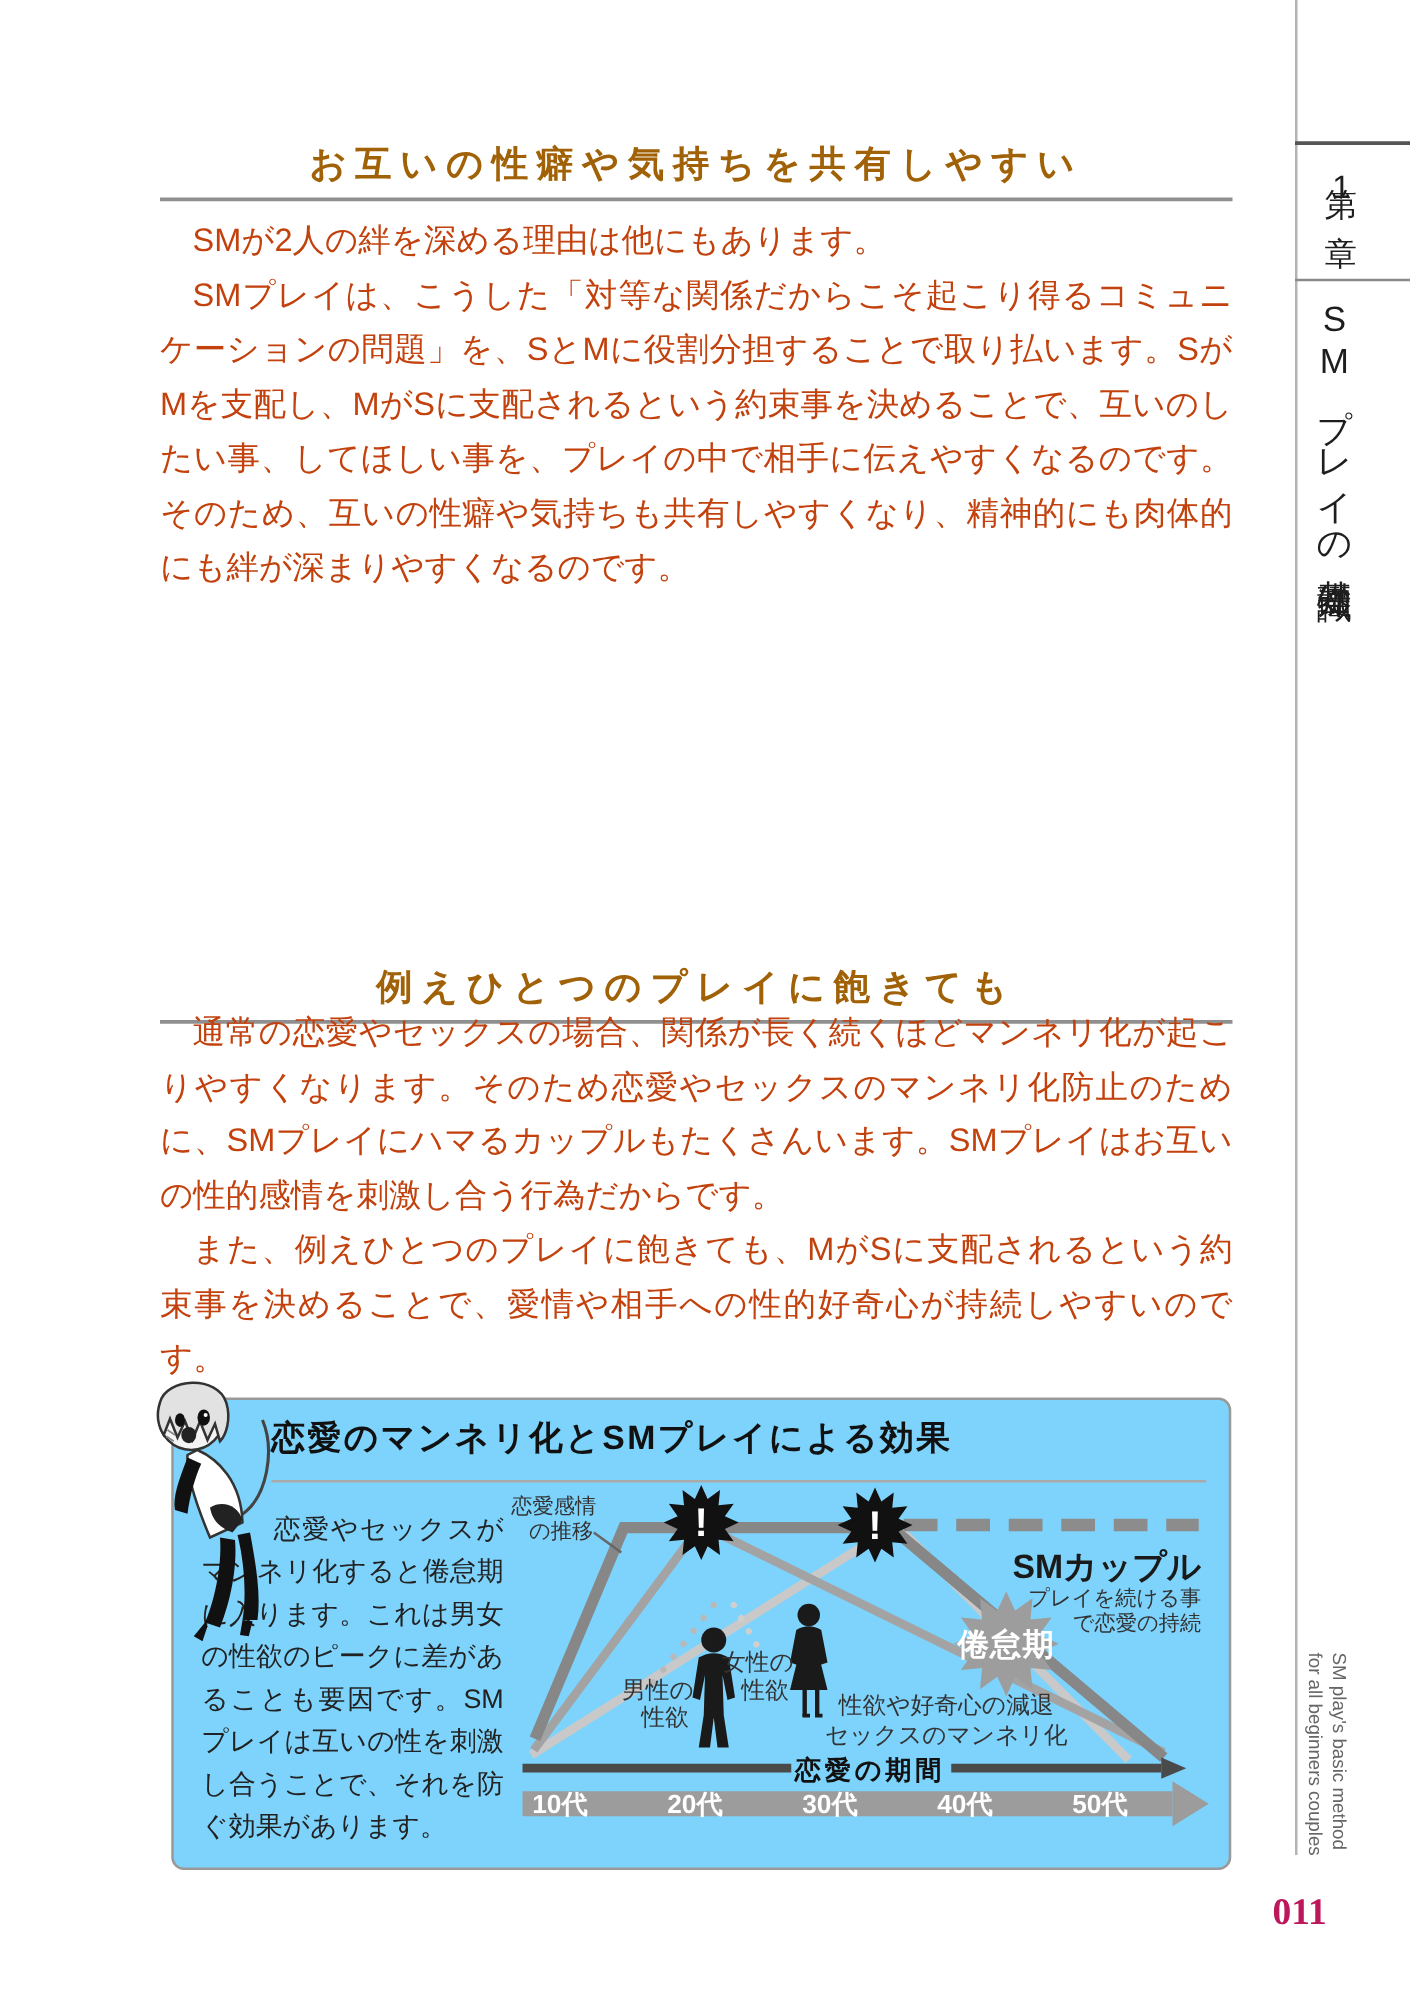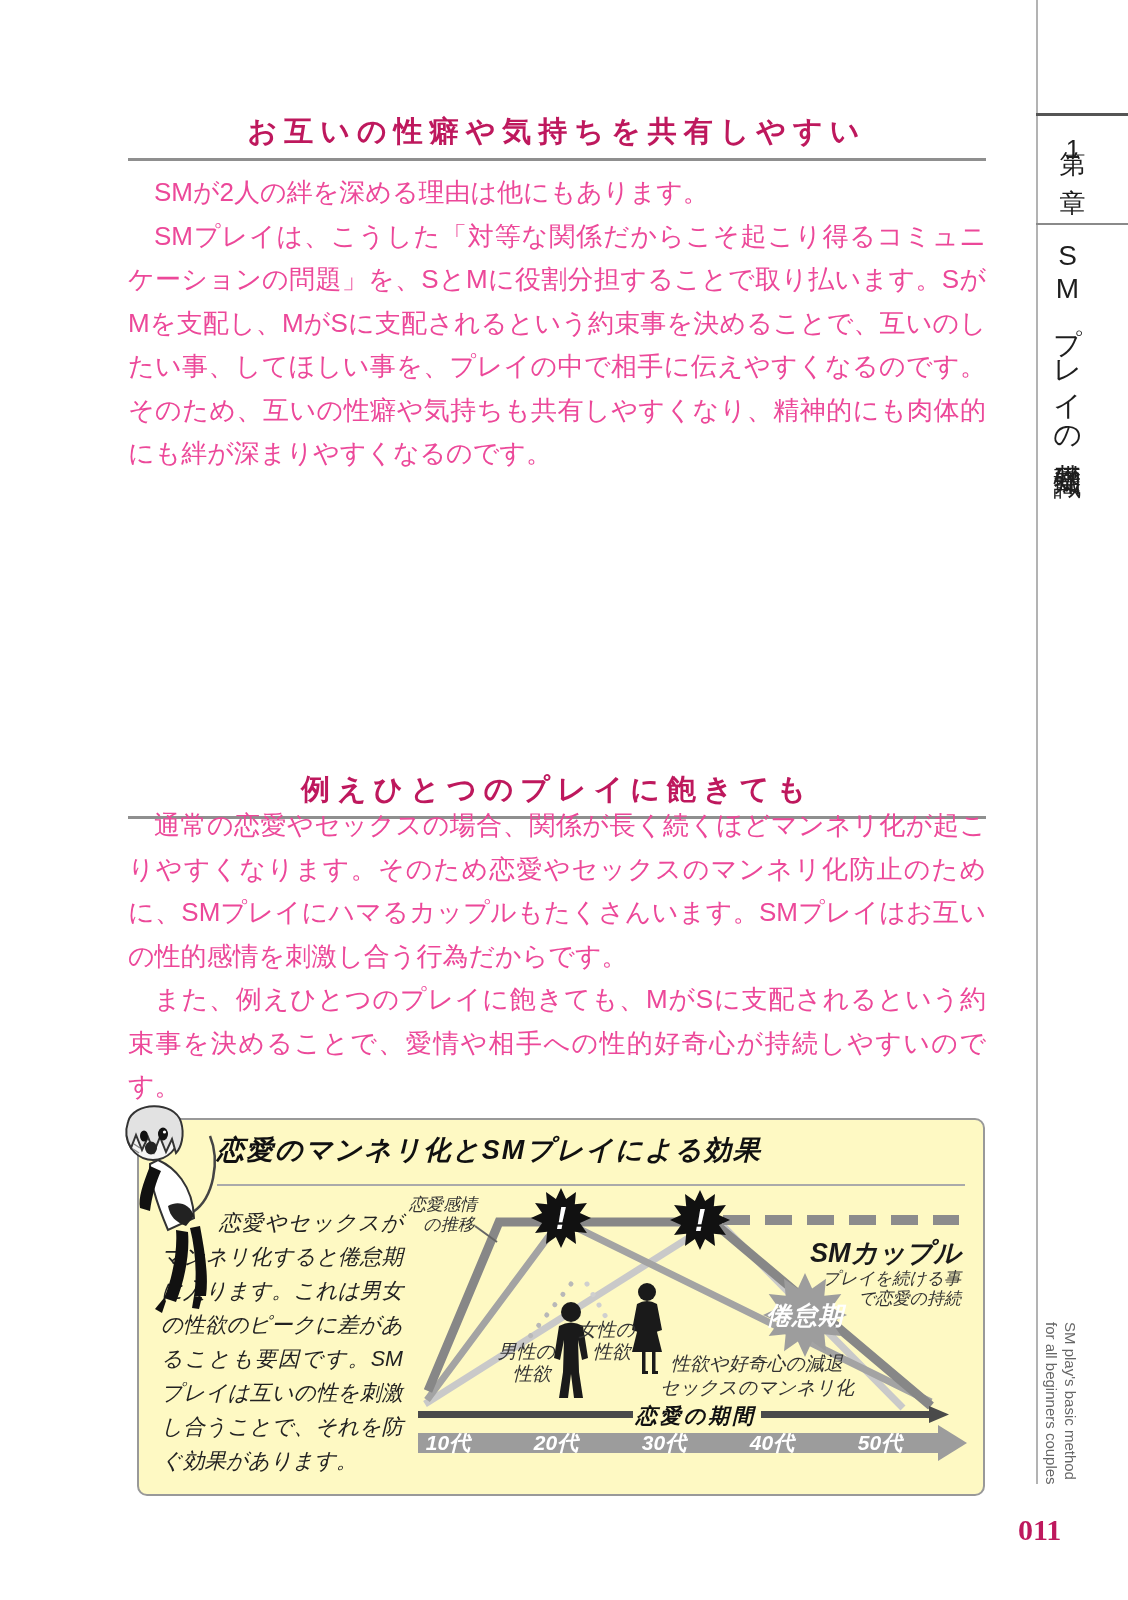--- a/index.html
+++ b/index.html
@@ -1,38 +1,38 @@
 <!DOCTYPE html>
 <html><head>
 <meta charset="utf-8">
 <style>
   html,body{margin:0;padding:0;background:#e8e8e8;}
   .page{position:relative;width:1128px;height:1600px;background:#ffffff;margin:0 auto;
         font-family:"Liberation Sans","DejaVu Sans",sans-serif;overflow:hidden;color:#222;}
   .section-heading{position:absolute;left:128px;width:858px;text-align:center;
-        font-size:29px;font-weight:bold;letter-spacing:7px;color:#be185d;white-space:nowrap;}
+        font-size:29px;font-weight:bold;letter-spacing:7px;color:#a16207;white-space:nowrap;}
   .heading-rule{position:absolute;left:128px;width:858px;border-top:3px solid #8f8f8f;height:0;}
   .bodytext{position:absolute;left:128px;width:858px;font-size:26px;line-height:43.5px;
-        color:#ec4899;text-align:justify;}
+        color:#c2410c;text-align:justify;}
   .bodytext p{margin:0;text-indent:26px;}
   
   .side-vline{position:absolute;left:1036px;top:0;width:2px;height:1484px;background:#b3b3b3;}
   .side-hline1{position:absolute;left:1036px;top:113px;width:92px;border-top:3px solid #555;height:0;}
   .side-hline2{position:absolute;left:1036px;top:223px;width:92px;border-top:2px solid #8a8a8a;height:0;}
   .chapter-vert{position:absolute;left:1056px;top:130px;writing-mode:vertical-rl;text-orientation:upright;
         font-size:26px;color:#1e1e1e;letter-spacing:4px;}
   .chapter-title-vert{position:absolute;left:1048px;top:240px;writing-mode:vertical-rl;text-orientation:upright;
         font-size:28px;color:#1e1e1e;letter-spacing:2px;}
   .eng-caption{position:absolute;left:1080px;top:1322px;width:166px;transform:rotate(90deg);
         transform-origin:0 0;font-size:15px;line-height:19px;color:#666;}
   .page-number{position:absolute;left:1018px;top:1513px;font-family:"Liberation Serif","DejaVu Serif",serif;
         font-size:30px;font-weight:600;color:#be185d;}
   
   .infobox{position:absolute;left:137px;top:1118px;width:848px;height:378px;
-        border:2px solid #999;border-radius:10px;background:#fef9c3;box-sizing:border-box;font-style:italic;}
+        border:2px solid #999;border-radius:10px;background:#7dd3fc;box-sizing:border-box;}
   .infobox-title{position:absolute;left:78px;top:12px;font-size:27px;font-weight:bold;
         letter-spacing:2px;color:#111;white-space:nowrap;}
   .infobox-rule{position:absolute;left:78px;right:18px;top:64px;border-top:2px solid #aaa;height:0;}
   .infobox-note{position:absolute;left:18px;top:82px;width:242px;font-size:21.5px;line-height:34px;
         color:#222;text-align:justify;text-indent:58px;margin:4px;}
   .chart-svg{position:absolute;left:264px;top:66px;}
   .chibi{position:absolute;left:98px;top:1090px;z-index:3;}
   svg text{font-family:"Liberation Sans","DejaVu Sans",sans-serif;}
 </style>
 </head>

